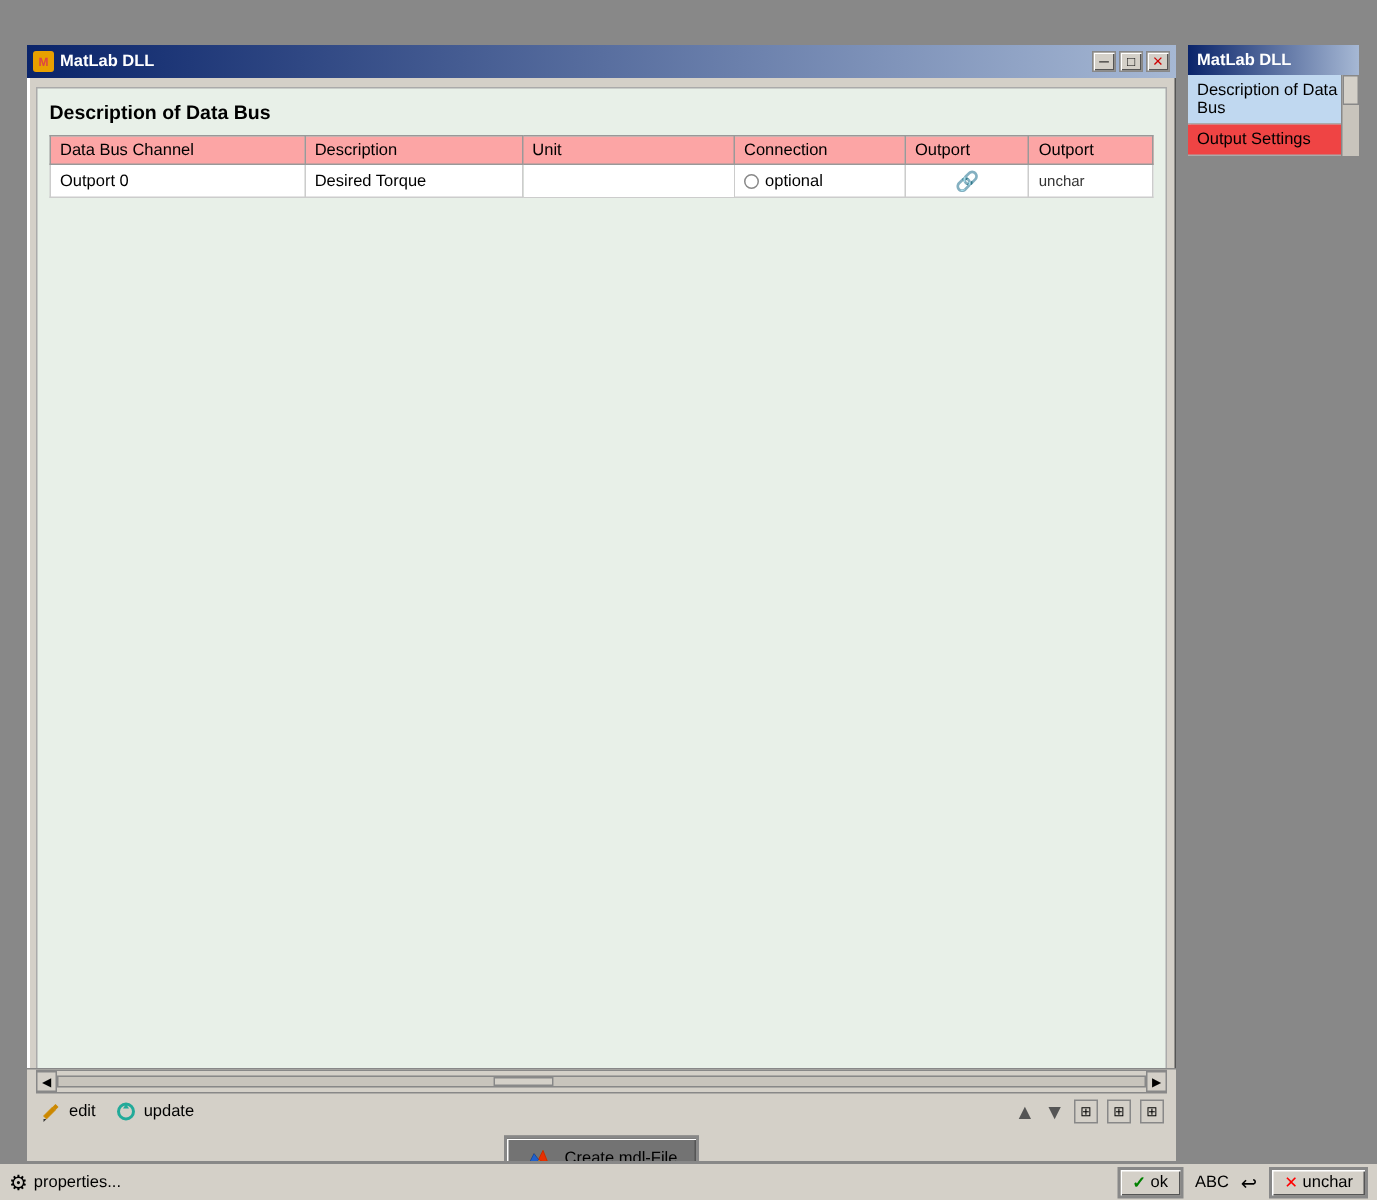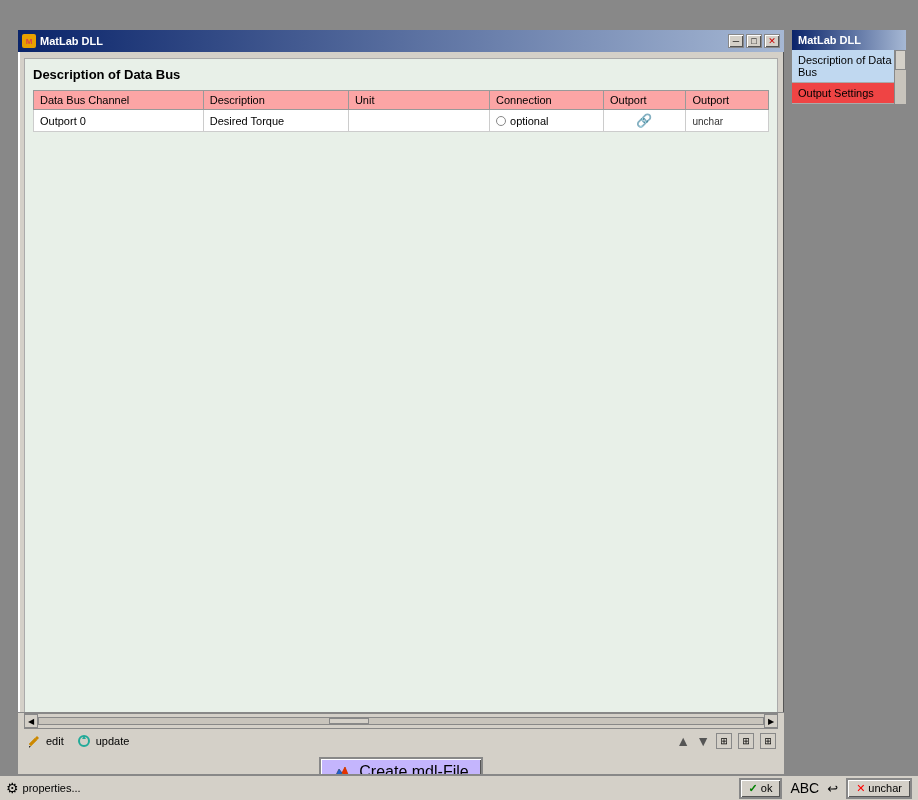--- a/index.html
+++ b/index.html
@@ -235,26 +235,26 @@
       align-items: center;
       justify-content: center;
       font-size: 10px;
       cursor: pointer;
     }
 
     .create-mdl-btn {
       display: flex;
       align-items: center;
       gap: 8px;
-      background: #c4b5fd;
+      background: #737373;
       border: 2px solid #888;
       box-shadow: 1px 1px 0 #fff inset, -1px -1px 0 #555 inset;
       padding: 4px 12px;
       cursor: pointer;
-      font-size: 16px;
+      font-size: 11px;
       margin: 4px auto;
       width: fit-content;
     }
 
     .matlab-logo {
       width: 18px;
       height: 18px;
     }
 
     
@@ -488,21 +488,21 @@
 <div class="status-bar" style="position:absolute; bottom:0; left:0; right:0; z-index:20; background:#d4d0c8; border-top:2px solid #888;">
   <button class="status-btn">
     <span style="font-size:14px;">⚙</span>
     <span>properties...</span>
   </button>
   <div class="status-right">
     <button class="ok-btn">
       <span style="color:green; font-weight:bold;">✓</span>
       <span>ok</span>
     </button>
-    <button class="toolbar-btn" style="font-size:14px;">
+    <button class="toolbar-btn" style="font-size:11px;">
       <span>ABC</span>
     </button>
     <button class="toolbar-btn">
       <span style="font-size:13px;">↩</span>
     </button>
     <button class="cancel-btn">
       <span style="color:red;">✕</span>
       <span>unchar</span>
     </button>
   </div>

